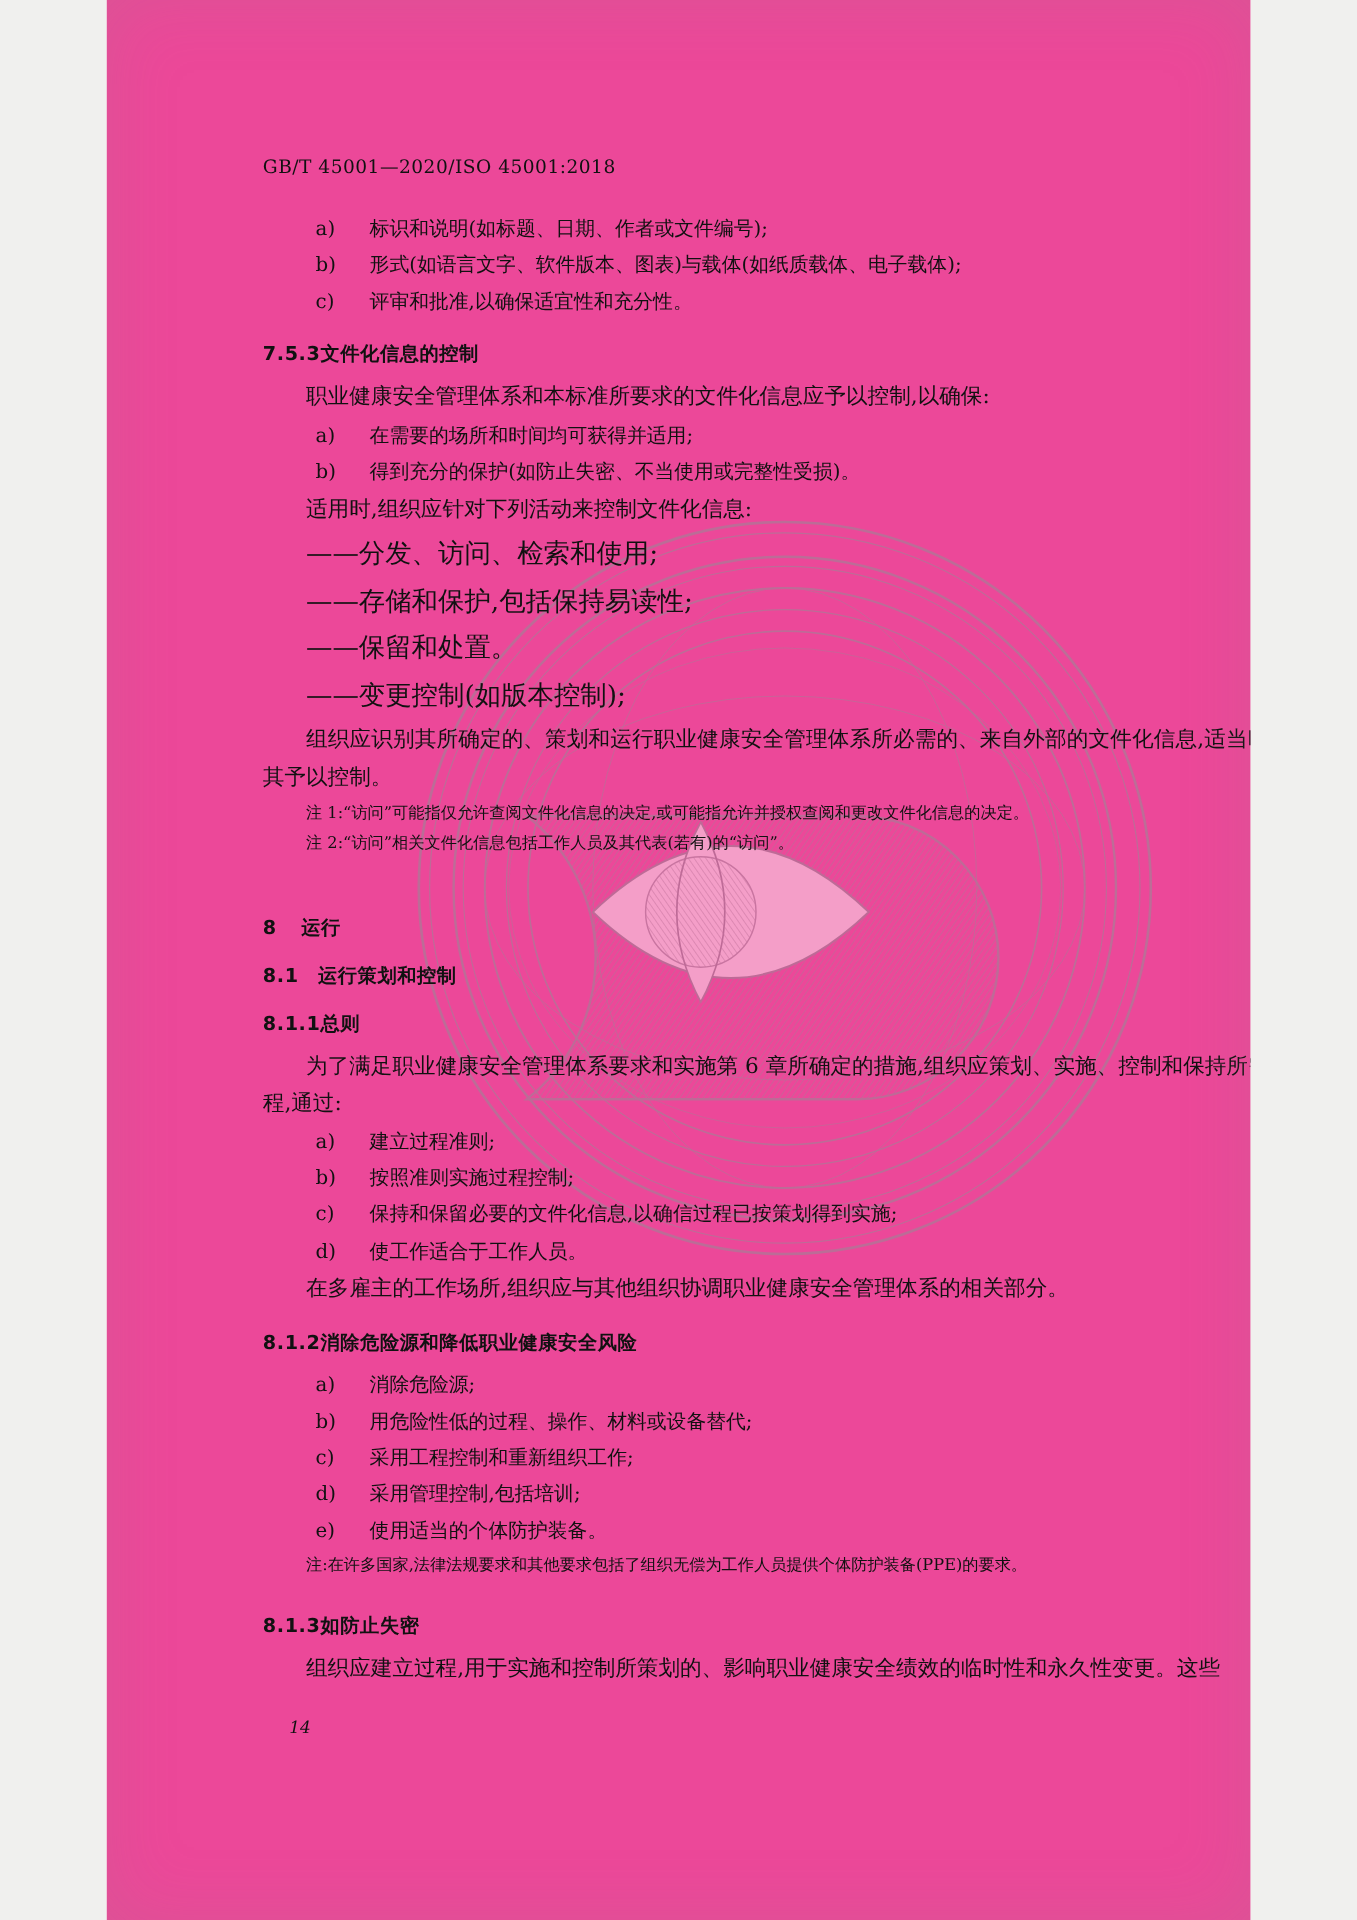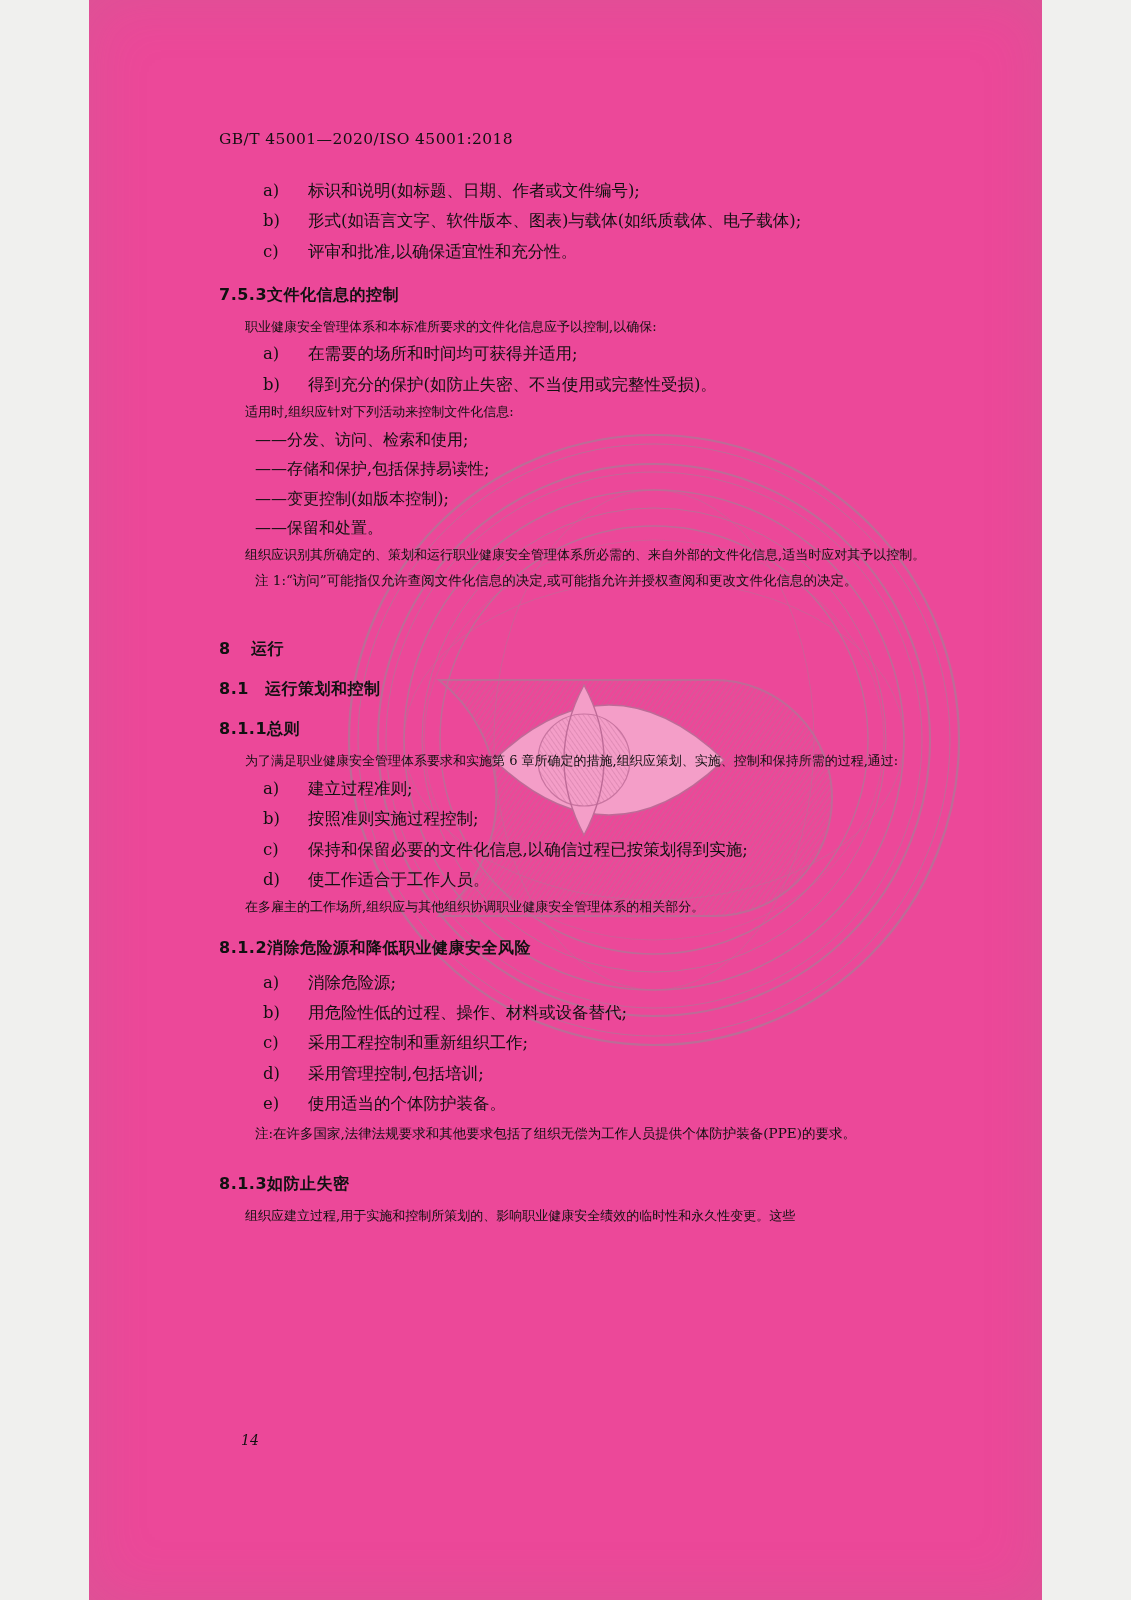--- a/index.html
+++ b/index.html
@@ -76,21 +76,21 @@
   }
   .sec-head .num {
     display: inline-block;
     min-width: 46px;
   }
   .sec-head.big .num {
     min-width: 32px;
   }
 
   .para {
-    font-size: 13px;
+    font-size: 18px;
     line-height: 1.72;
     text-indent: 2em;
     font-family: "DejaVu Serif", "Liberation Serif", serif;
     text-align: justify;
     margin: 2px 0;
   }
 
   .listitem {
     font-size: 16.5px;
     line-height: 1.72;
@@ -105,21 +105,21 @@
     left: 44px;
     top: 0;
     font-family: "DejaVu Serif", "Liberation Serif", serif;
   }
   .listitem .txt {
     display: block;
     padding-left: 45px;
   }
 
   .dashitem {
-    font-size: 16px;
+    font-size: 22px;
     line-height: 1.72;
     font-family: "DejaVu Serif", "Liberation Serif", serif;
     margin: 2px 0;
     padding-left: 36px;
   }
 
   .note {
     font-size: 13.5px;
     line-height: 1.66;
     font-family: "DejaVu Serif", "Liberation Serif", serif;
@@ -205,24 +205,25 @@
         <span class="mark">a)</span>
         <span class="txt">在需要的场所和时间均可获得并适用;</span>
       </div>
       <div class="listitem">
         <span class="mark">b)</span>
         <span class="txt">得到充分的保护(如防止失密、不当使用或完整性受损)。</span>
       </div>
       <p class="para">适用时,组织应针对下列活动来控制文件化信息:</p>
       <div class="dashitem">——分发、访问、检索和使用;</div>
       <div class="dashitem">——存储和保护,包括保持易读性;</div>
+      <div class="dashitem">——保留和处置。</div>
       <div class="dashitem">——变更控制(如版本控制);</div>
-      <div class="dashitem">——保留和处置。</div>
       <p class="para">组织应识别其所确定的、策划和运行职业健康安全管理体系所必需的、来自外部的文件化信息,适当时应对其予以控制。</p>
       <div class="note">注 1:“访问”可能指仅允许查阅文件化信息的决定,或可能指允许并授权查阅和更改文件化信息的决定。</div>
+      <div class="note">注 2:“访问”相关文件化信息包括工作人员及其代表(若有)的“访问”。</div>
 
       <div class="spacer-lg"></div>
 
       <div class="sec-head big">
         <span class="num">8</span><span>运行</span>
       </div>
 
       <div class="sec-head">
         <span class="num">8.1</span><span>运行策划和控制</span>
       </div>

